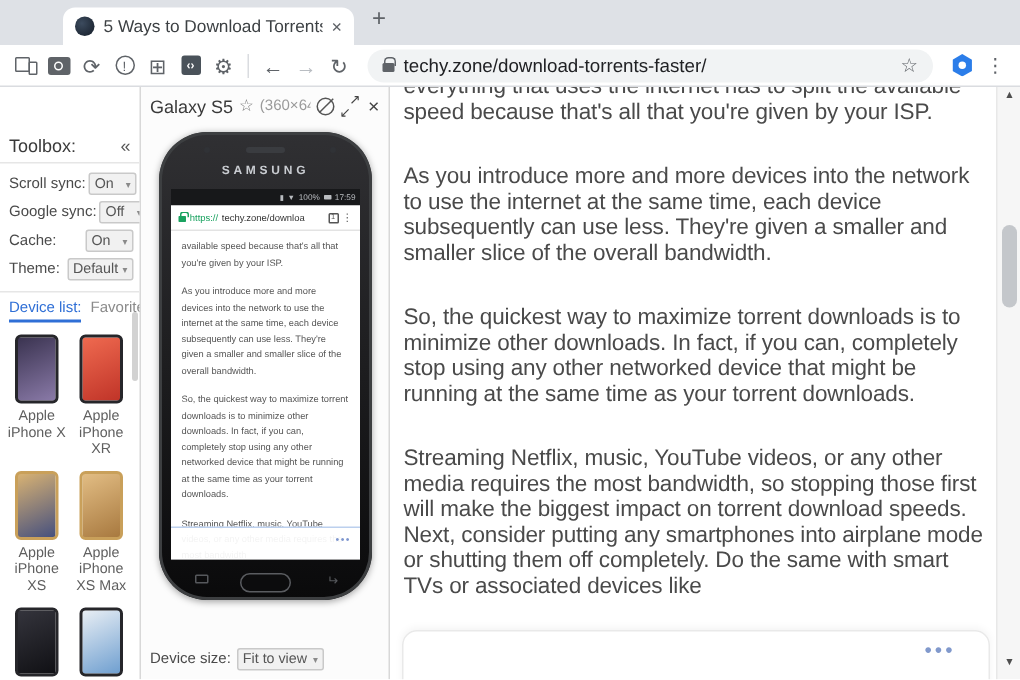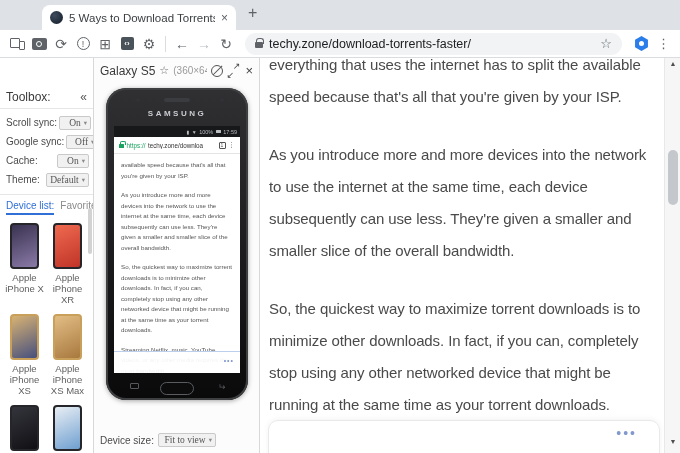--- a/index.html
+++ b/index.html
@@ -48,21 +48,21 @@
   
   .left-panel { position:absolute; left:0; top:58px; width:94px; bottom:0; background:#fff;
                 border-right:1px solid #d8d8d8; overflow:hidden; }
   .tbx-head { height:23px; display:flex; align-items:center; padding:0 6px; border-bottom:1px solid #e6e6e6;margin-top:28px; }
   .tbx-title { font-size:12px; color:#3a3a3a; flex:1; }
   .collapse { color:#555; font-size:12px; }
   #toolbox-options { padding-top:4px; }
   .tb-row { display:flex; align-items:center; height:19px; padding:0 4px 0 6px; gap:2px; }
   .tb-label { font-size:10px; color:#4a4a4a; flex:1; white-space:nowrap; }
   .select { background:#f1f1f1; border:1px solid #c9c9c9; border-radius:2px; font-size:9.5px; color:#555;
-            padding:1px 3px; display:flex; align-items:center; justify-content:flex-end; gap:3px; min-width:32px;font-family:Liberation Serif, serif; }
+            padding:1px 3px; display:flex; align-items:center; justify-content:space-between; gap:3px; min-width:32px; }
   .caret { color:#8a8a8a; font-size:6.5px; font-style:normal; font-weight:normal; }
   .tbx-tabs { display:flex; gap:6px; padding:5px 6px 0 6px; border-top:1px solid #e6e6e6; margin-top:5px; }
   .tbx-tab { font-size:10px; color:#8a8a8a; padding-bottom:2px; white-space:nowrap; }
   .tbx-tab.active { color:#2f6fd6; border-bottom:2px solid #2f6fd6; }
   .dev-grid { display:grid; grid-template-columns:1fr 1fr; row-gap:9px; column-gap:0; padding:8px 4px 0 3px; }
   .dev-cell { display:flex; flex-direction:column; align-items:center; gap:3px; }
   .dev-thumb { width:29px; height:46px; border-radius:4px; border:2px solid #26262a; }
   .frame-gold { border-color:#c9a05a; }
   .dev-label { font-size:9.5px; line-height:11px; color:#5f5f5f; text-align:center; }
   .mini-scroll { position:absolute; right:1px; top:150px; width:4px; height:46px; background:#d2d2d2; border-radius:2px; }
@@ -75,21 +75,21 @@
   .mid-star { color:#777; font-size:11px; }
   .mid-res { font-size:10px; color:#9a9a9a; flex:1; white-space:nowrap; overflow:hidden; }
   .rot-ic { position:relative; width:12px; height:12px; border:1.3px solid #555; border-radius:50%; flex:0 0 auto; }
   .rot-ic::after { content:""; position:absolute; left:4.2px; top:-2px; width:1.3px; height:13px;
                    background:#555; transform:rotate(45deg); }
   .exp-ic { position:relative; width:12px; height:12px; flex:0 0 auto; color:#444; }
   .exp-ic .a1 { position:absolute; right:-1px; top:-4px; font-size:9px; }
   .exp-ic .a2 { position:absolute; left:-1px; bottom:-3px; font-size:9px; }
   .mid-close { color:#444; font-size:13px; flex:0 0 auto; margin-left:2px; }
 
-  .phone { position:absolute; left:12px; top:30px; width:142px; height:312px; border-radius:20px;
+  .phone { position:absolute; left:12px; top:30px; width:142px; height:312px; border-radius:32px;
            background:linear-gradient(#303033, #0a0a0b); box-shadow:inset 0 0 0 2px #3d3f41, 0 1px 5px rgba(0,0,0,.35); }
   .speaker { position:absolute; left:50%; transform:translateX(-50%); top:10px; width:26px; height:4px;
              background:#3a3c40; border-radius:2px; }
   .cam-dot { position:absolute; width:4px; height:4px; border-radius:50%; background:#303236; top:10px; }
   .cam-dot.l { left:30px; } .cam-dot.r { right:24px; }
   .brand { position:absolute; top:21px; left:0; right:0; text-align:center; color:#c9ccd1;
            font-size:8px; font-weight:bold; letter-spacing:2.5px; }
   .screen { position:absolute; left:8px; top:38px; width:126px; height:247px; background:#fff; overflow:hidden; }
   .p-status { height:11px; background:#17181a; display:flex; justify-content:flex-end; align-items:center;
               gap:2.5px; padding:0 3px; color:#b9bcc0; font-size:5.5px; }
@@ -114,21 +114,21 @@
   .home-btn { position:absolute; left:50%; transform:translateX(-50%); bottom:5px; width:34px; height:13px;
               border:1.5px solid #5a5c60; border-radius:7px; background:#0c0c0d; }
   .btn-back { position:absolute; right:22px; bottom:8px; color:#56585c; font-size:9px; transform:scaleX(-1); }
   .devsize-row { position:absolute; left:6px; bottom:6px; display:flex; align-items:center; gap:4px; }
   .devsize-label { font-size:10px; color:#4a4a4a; }
   .devsize-row .select { min-width:58px; }
 
   
   .content { position:absolute; left:261px; top:58px; right:17px; bottom:0; background:#fff; overflow:hidden; }
   .content-inner { position:absolute; top:-9px; left:8px; width:392px; }
-  .content-inner p { font-size:15px; line-height:32px; color:#4a4a4a; margin:0 0 26px; letter-spacing:-0.1px; }
+  .content-inner p { font-size:15px; line-height:17px; color:#4a4a4a; margin:0 0 26px; letter-spacing:-0.1px; }
   .banner { position:absolute; left:268px; top:420px; width:392px; height:46px; background:rgba(255,255,255,.93);
             border:1px solid #e9e9e9; border-radius:10px; box-shadow:0 -1px 6px rgba(0,0,0,.05); }
   .banner .bdots { position:absolute; right:22px; top:4px; color:#8199cc; font-size:14px; letter-spacing:2px; }
 
   
   .scrollbar { position:absolute; right:0; top:58px; width:16px; bottom:0; background:#f6f6f6; border-left:1px solid #e8e8e8; }
   .sb-arrow { position:absolute; left:0; width:16px; text-align:center; color:#4e4e4e; font-size:7px; }
   .sb-up { top:2px; } .sb-down { bottom:8px; }
   .sb-thumb { position:absolute; left:3px; top:92px; width:10px; height:55px; background:#c4c7cb; border-radius:5px; }
 </style>

